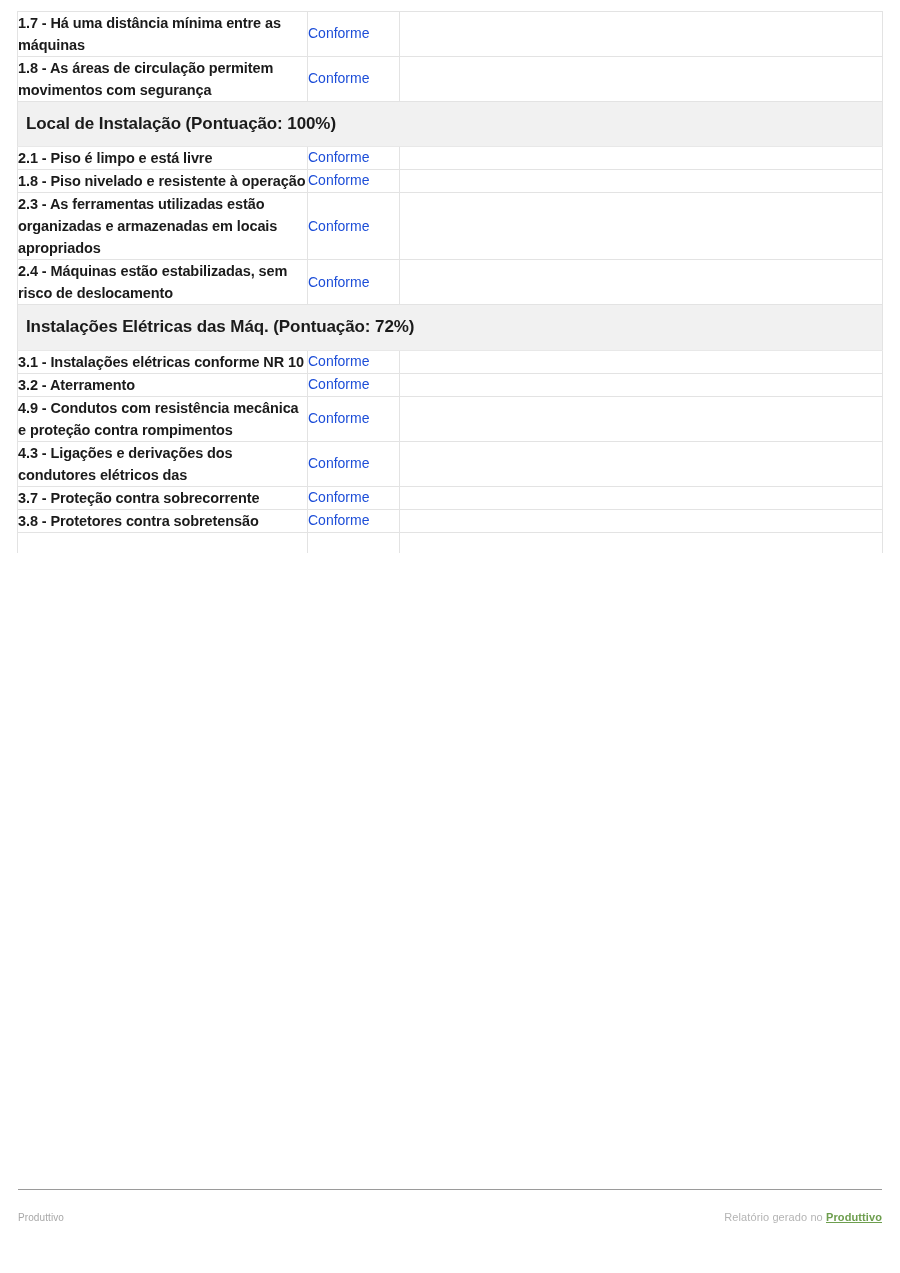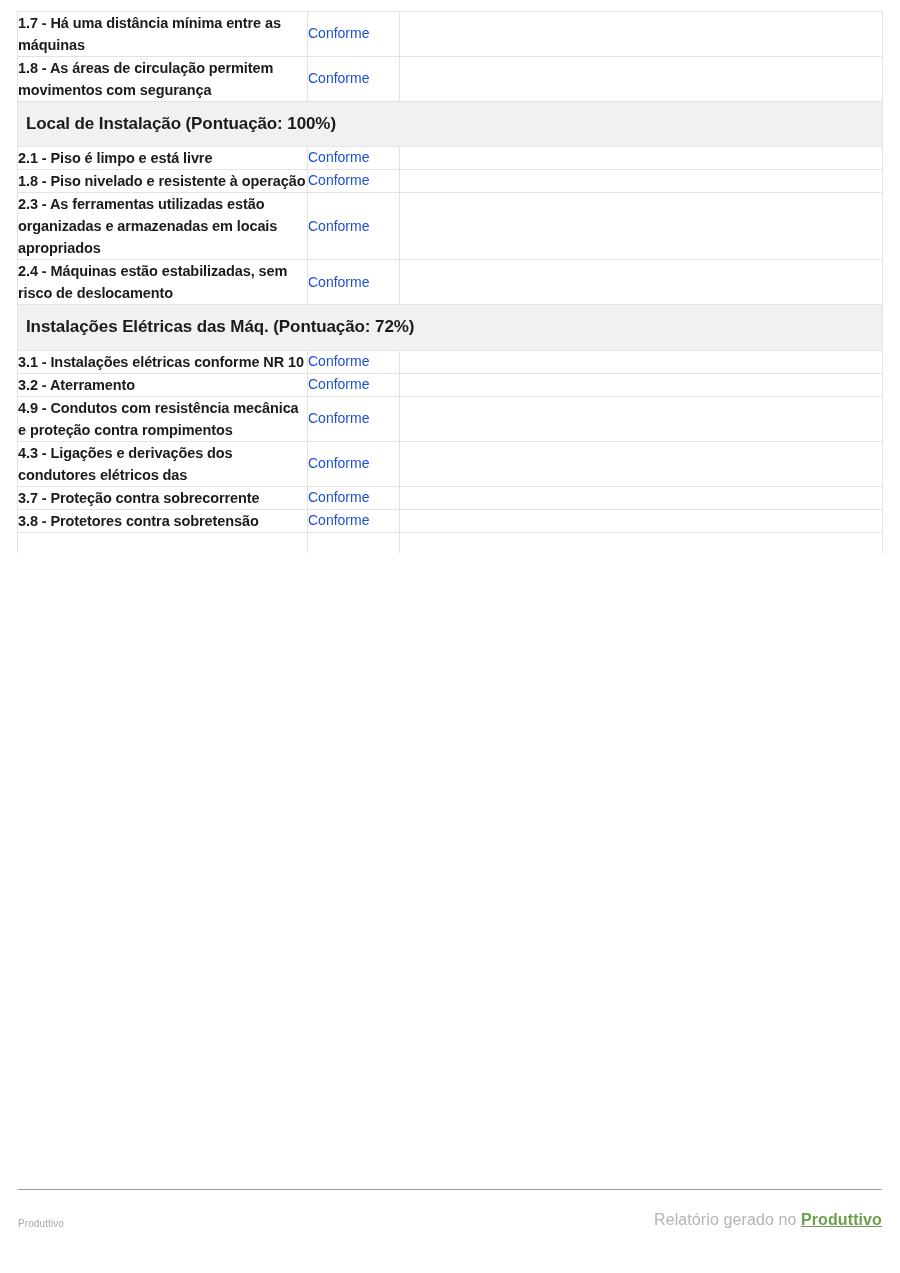--- a/index.html
+++ b/index.html
@@ -117,21 +117,21 @@
   }
 
   .footer-left {
     color: #a8a8a8;
     font-size: 10px;
     letter-spacing: 0.1px;
   }
 
   .footer-right {
     color: #b4b4b4;
-    font-size: 16px;
+    font-size: 11px;
     letter-spacing: 0.1px;
     white-space: nowrap;
   }
 
   .footer-link {
     color: #6d9e4e;
     text-decoration: underline;
     font-weight: bold;
   }
 </style>

